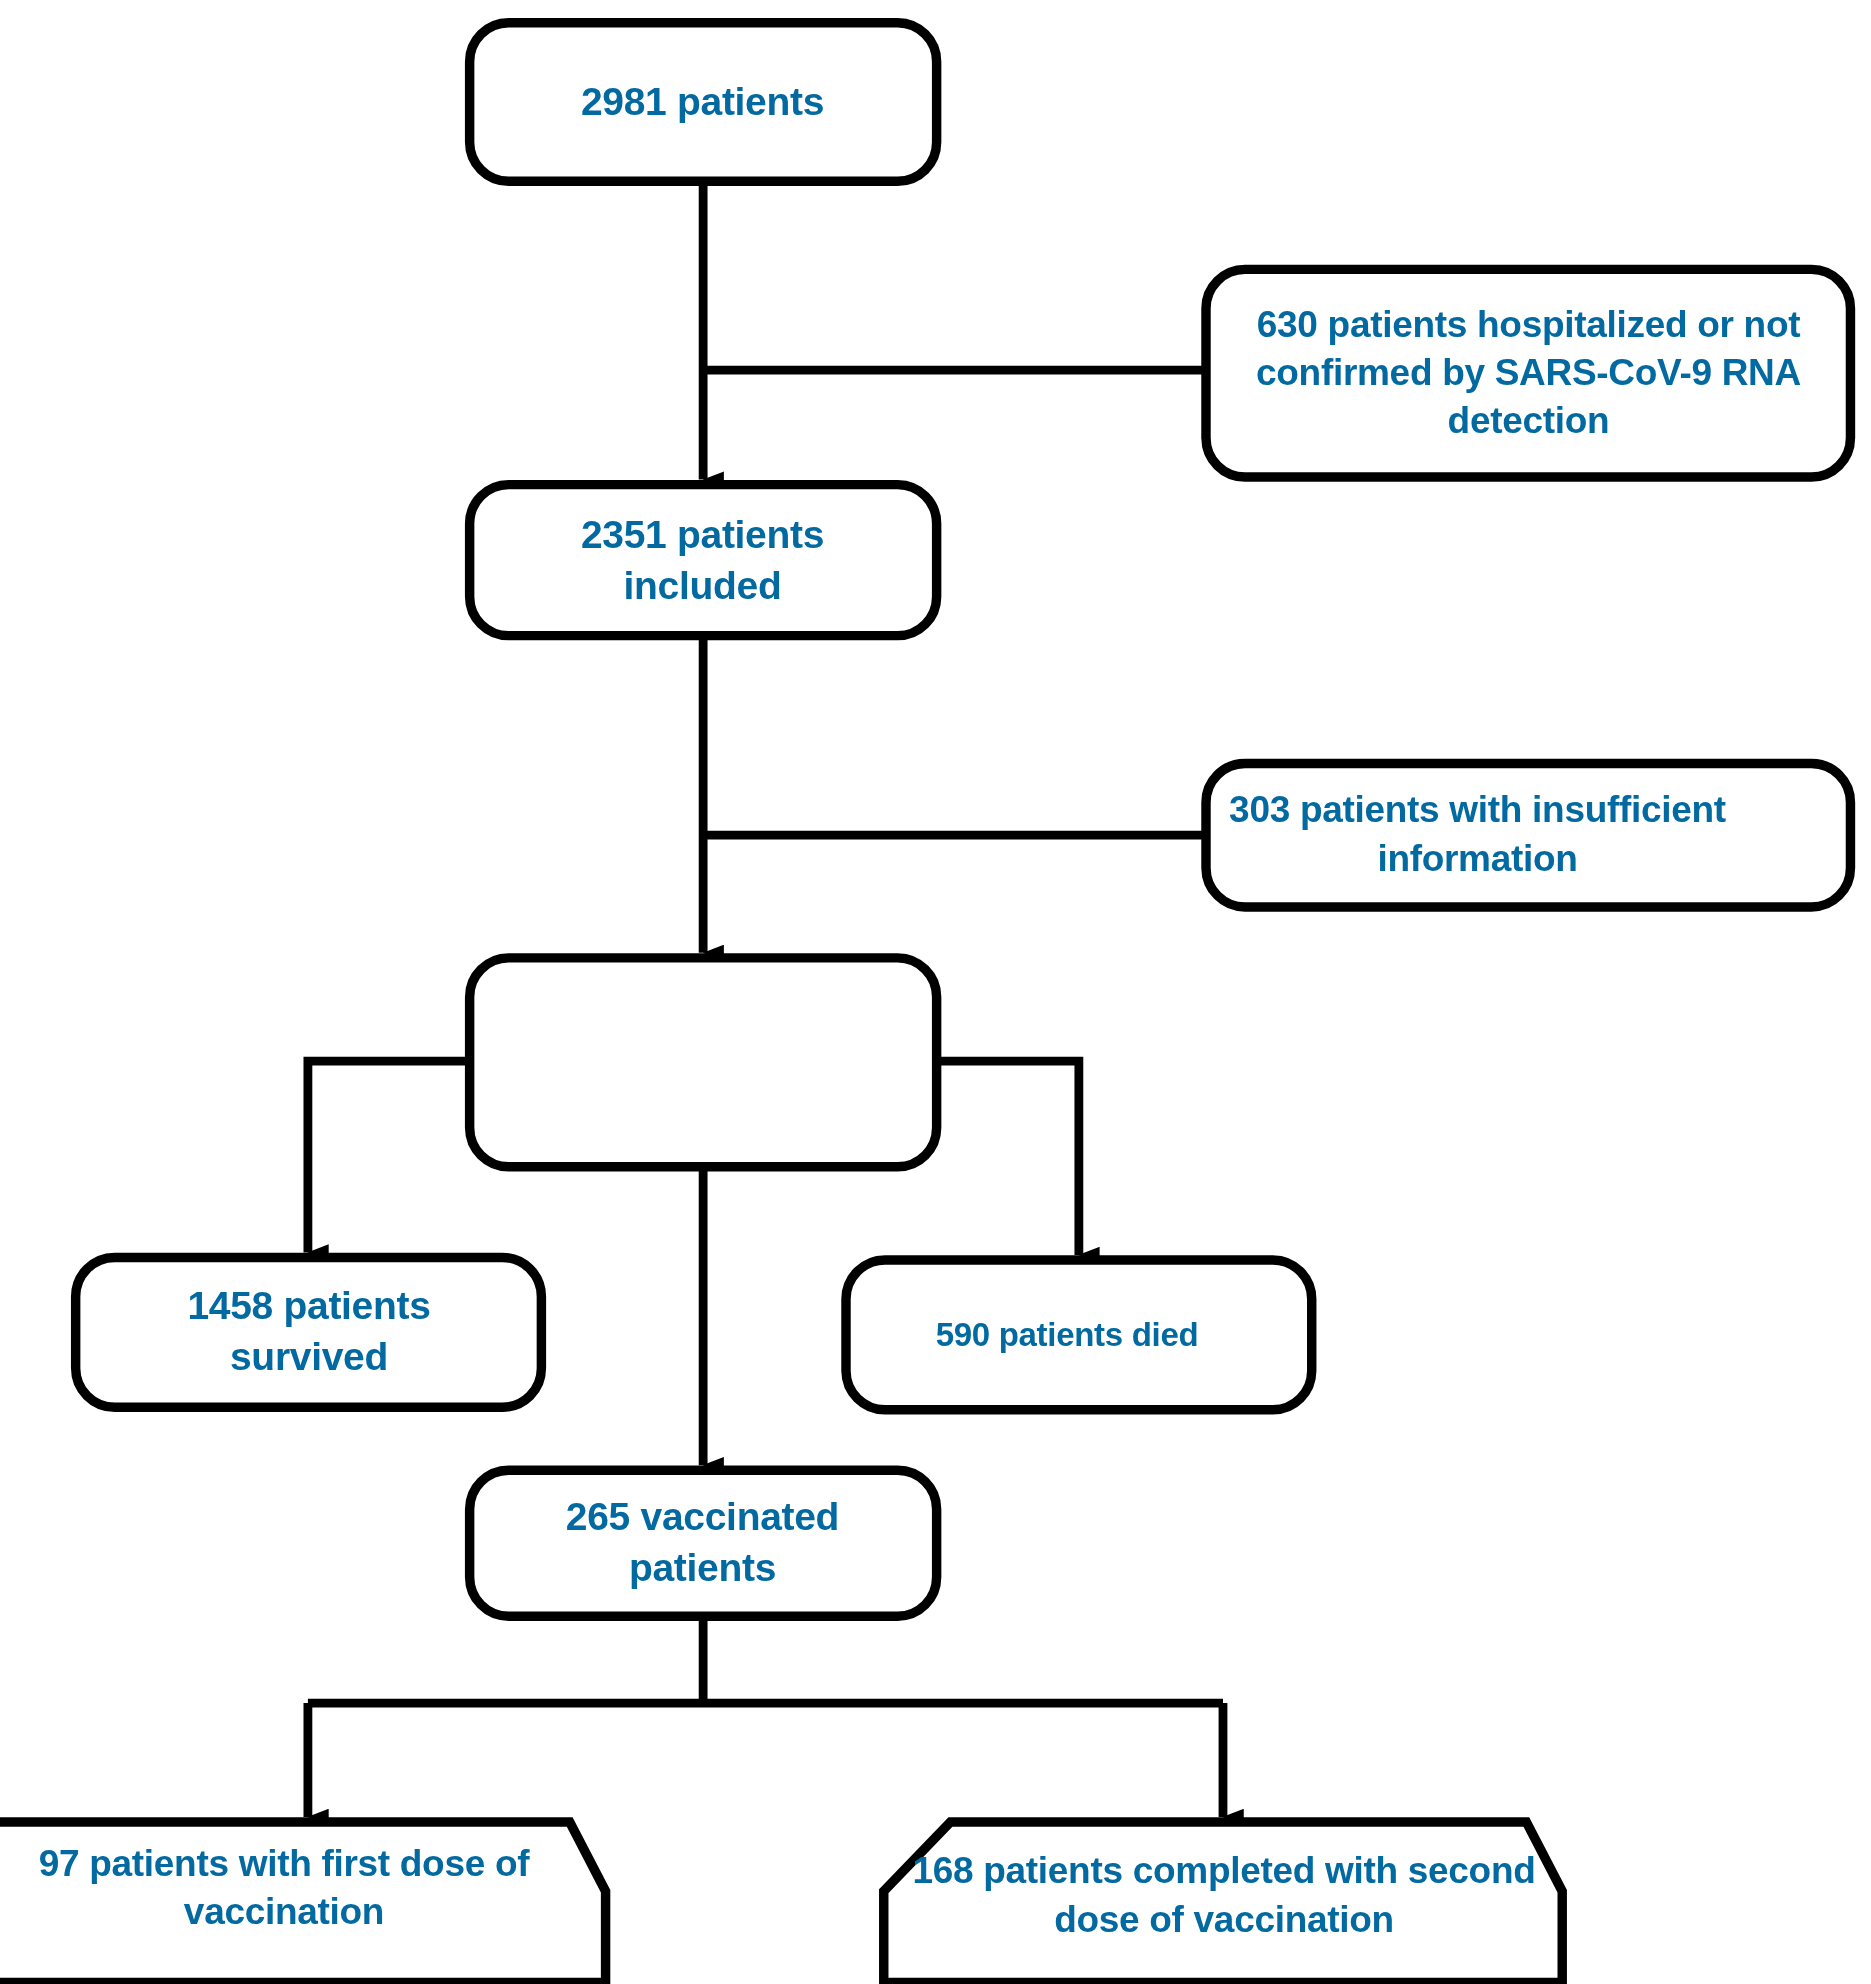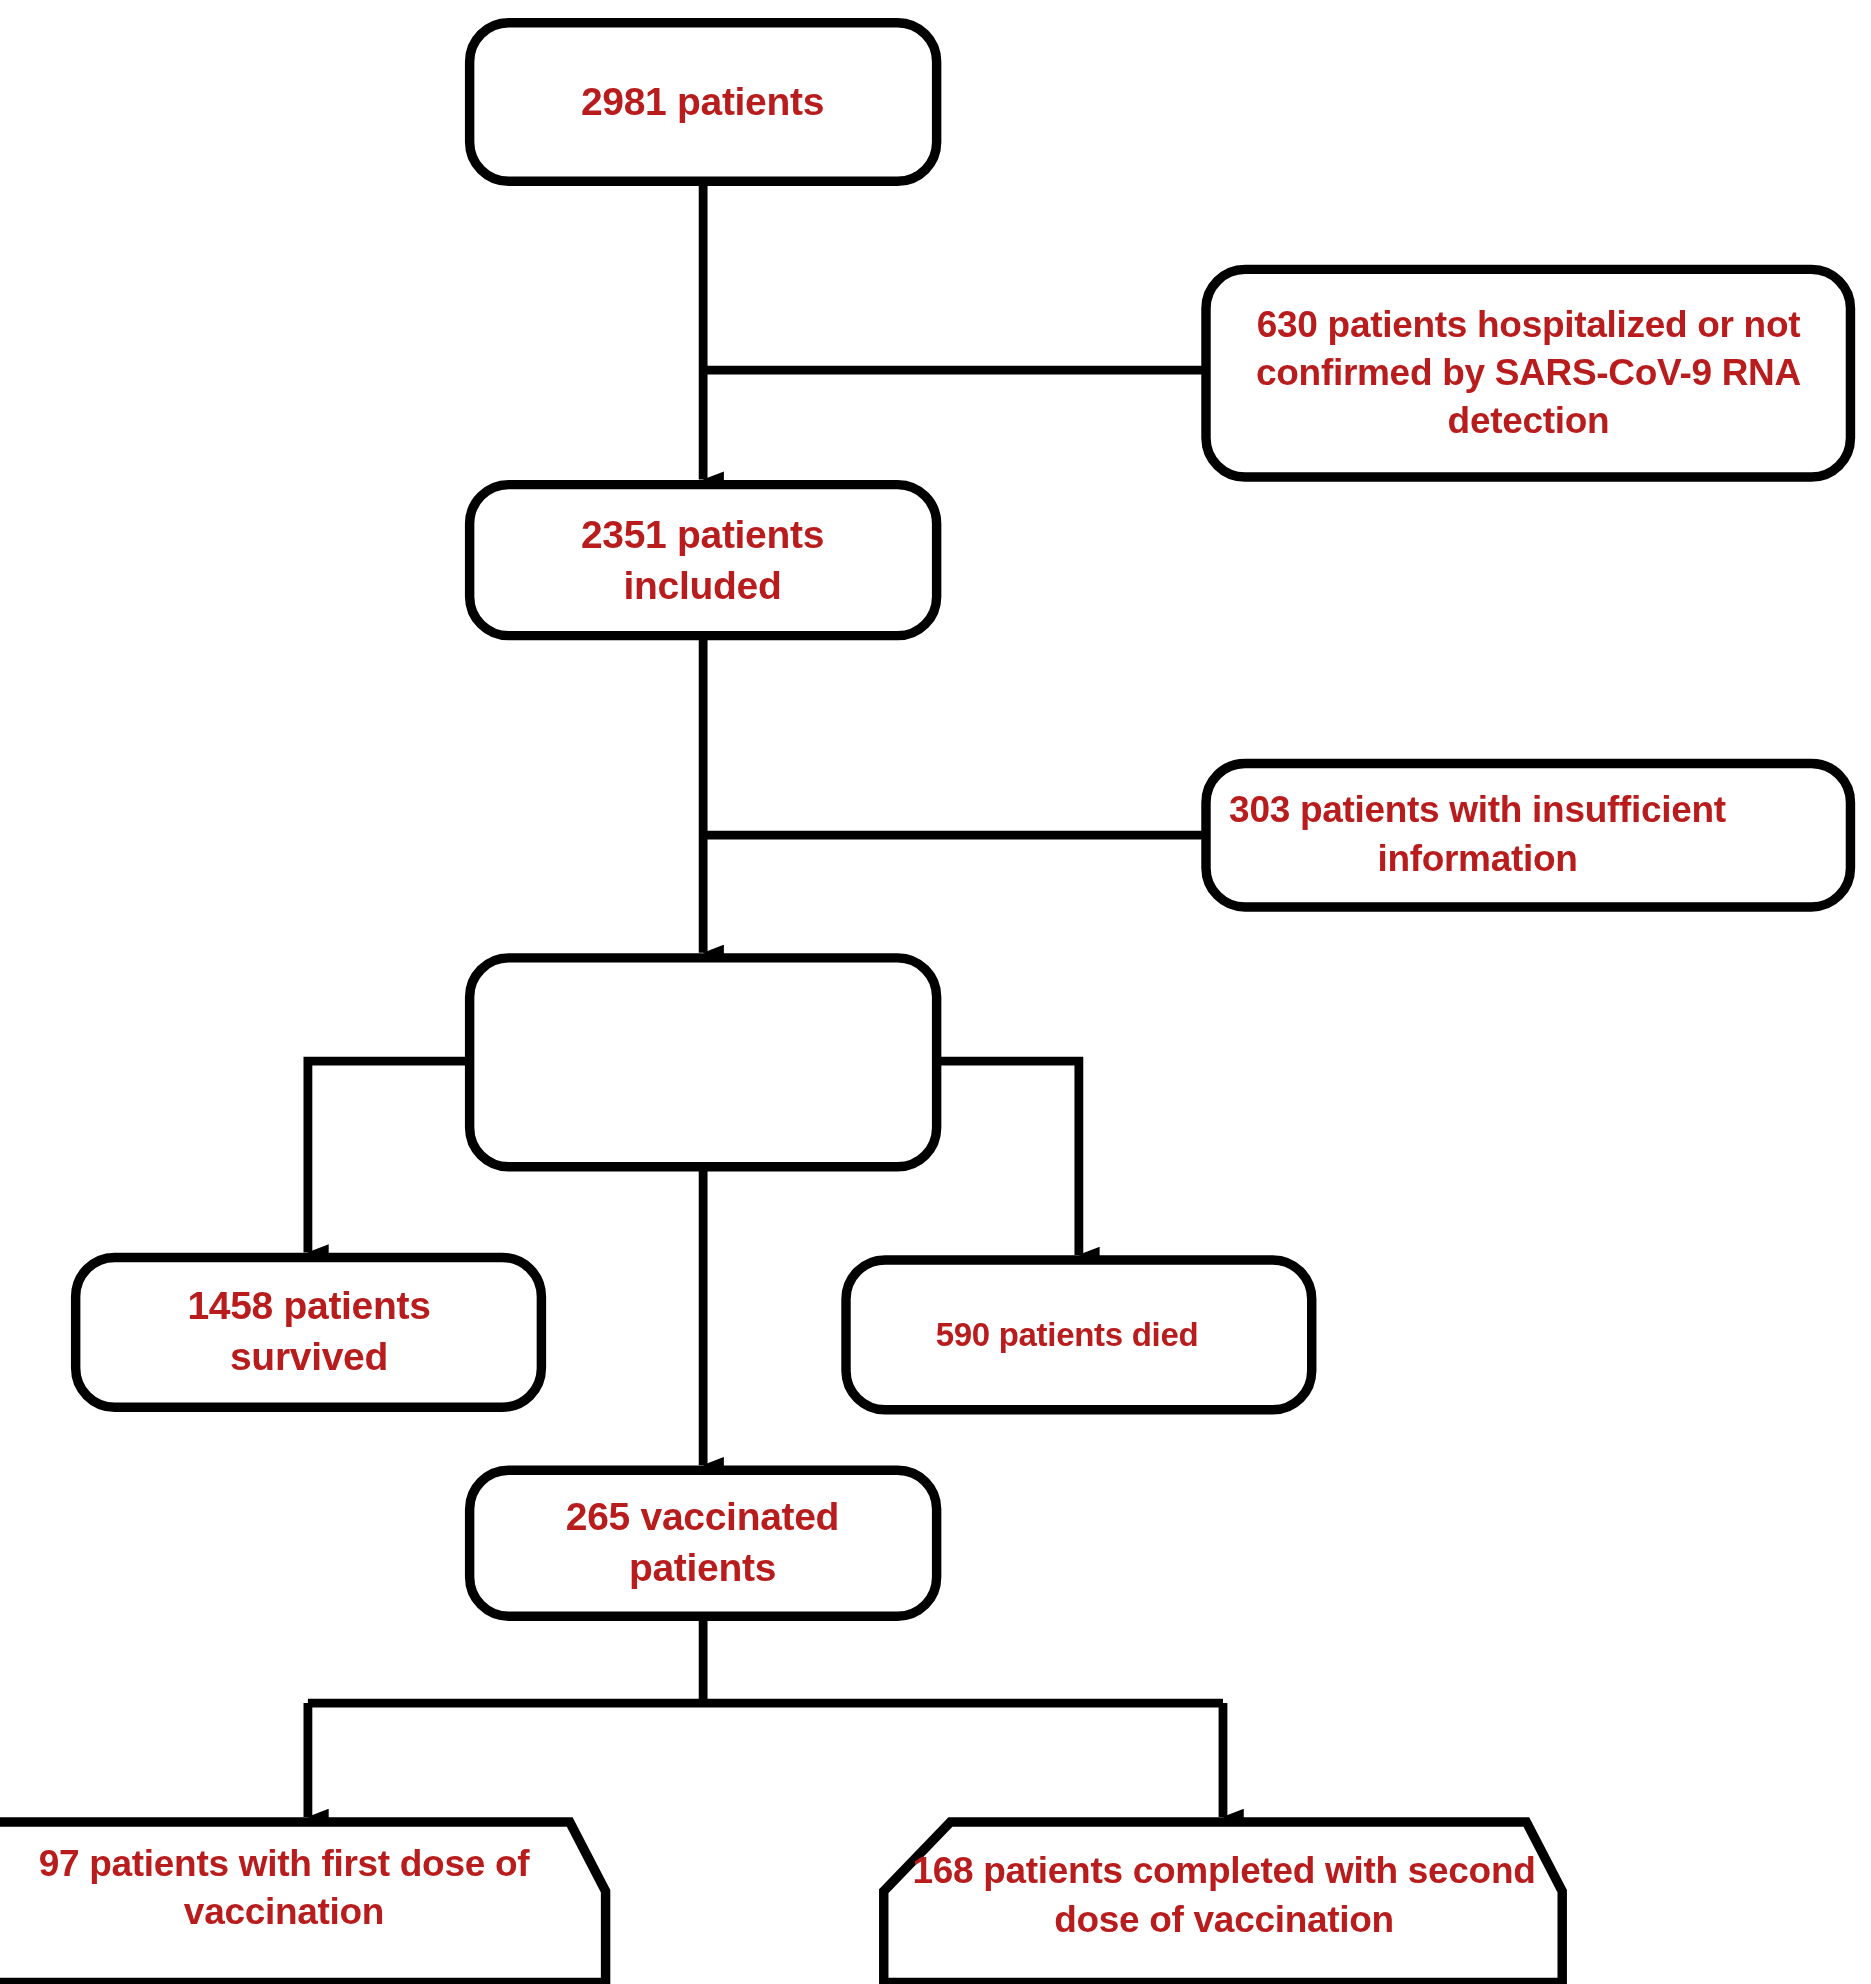--- a/index.html
+++ b/index.html
@@ -25,21 +25,21 @@
     width: 1872px;
     height: 1985px;
   }
   .node-box {
     position: absolute;
     display: flex;
     align-items: center;
     justify-content: center;
     text-align: center;
     box-sizing: border-box;
-    color: #b91c1c;
+    color: #0369a1;
     font-weight: bold;
     line-height: 1.30;
     letter-spacing: -0.3px;
     z-index: 5;
     pointer-events: auto;
   }
   .node-label {
     display: block;
     width: 100%;
     white-space: pre-line;

